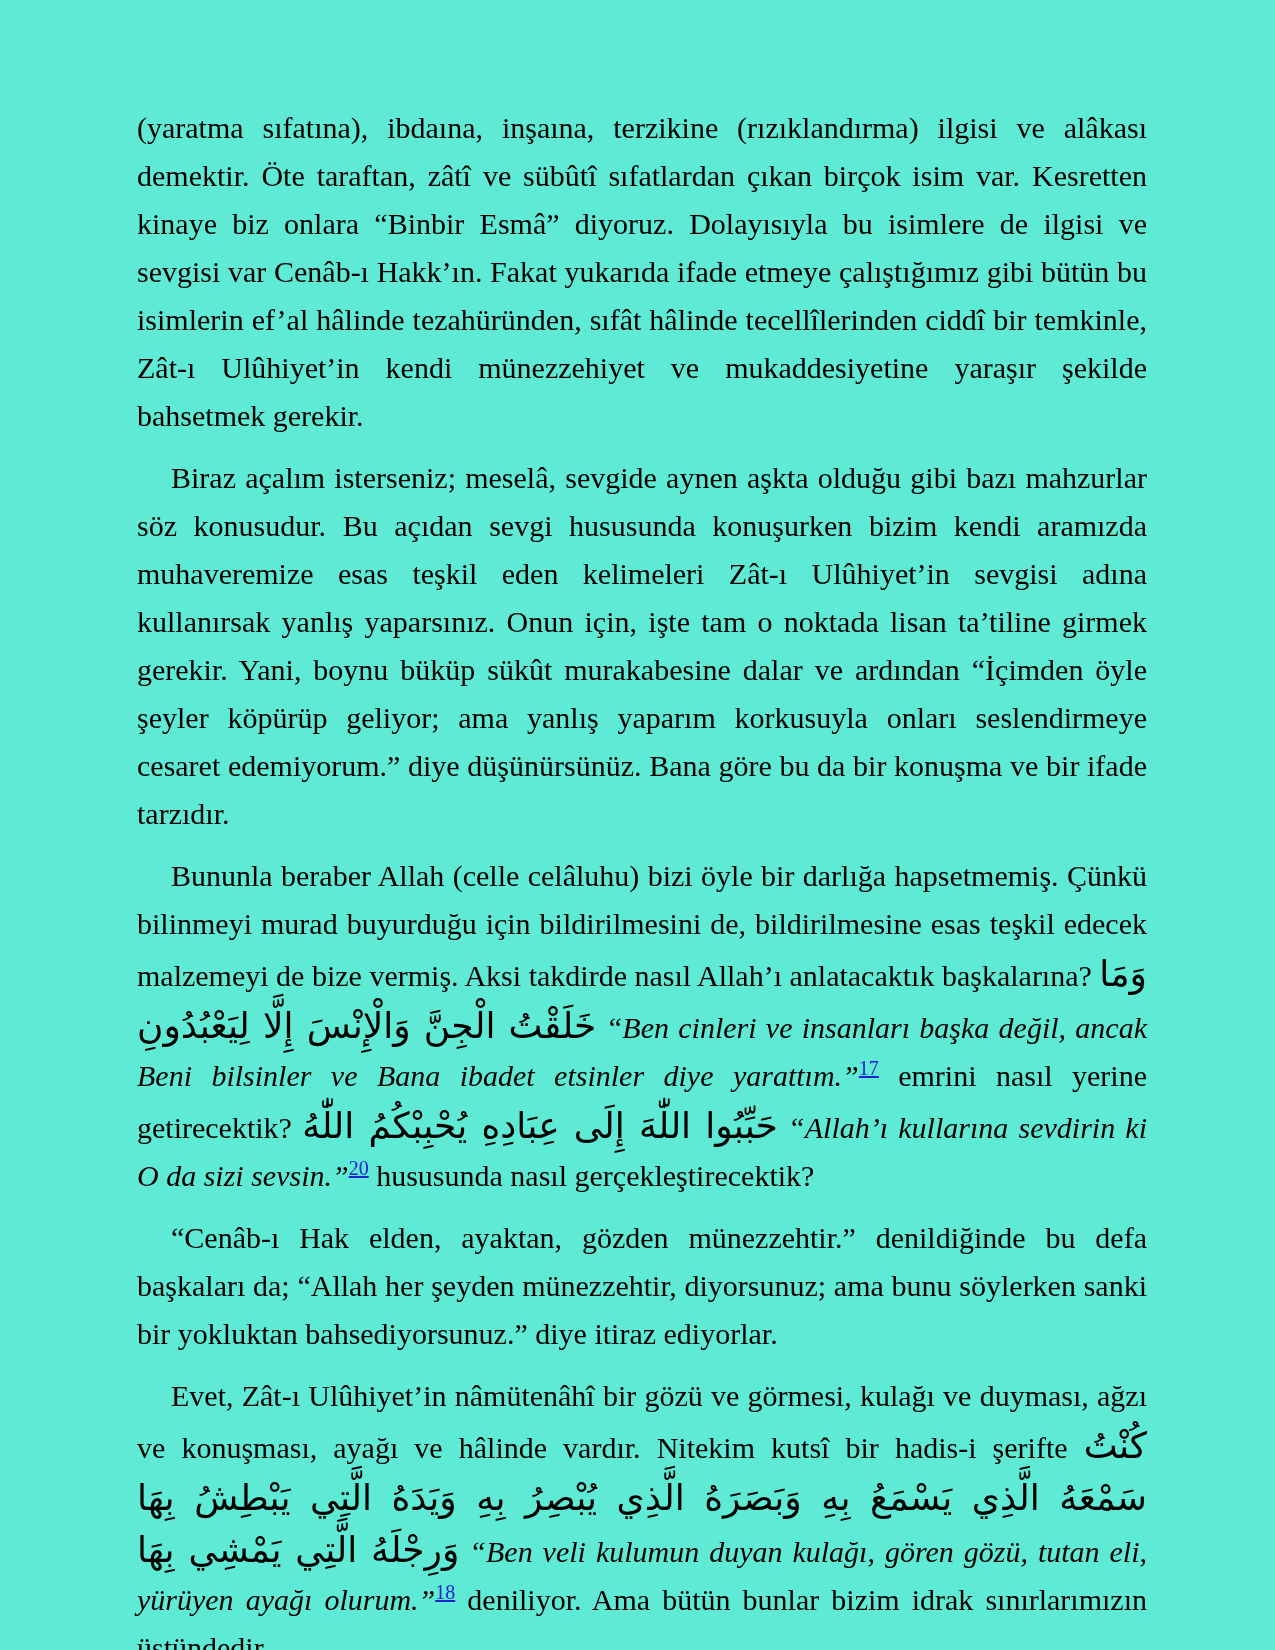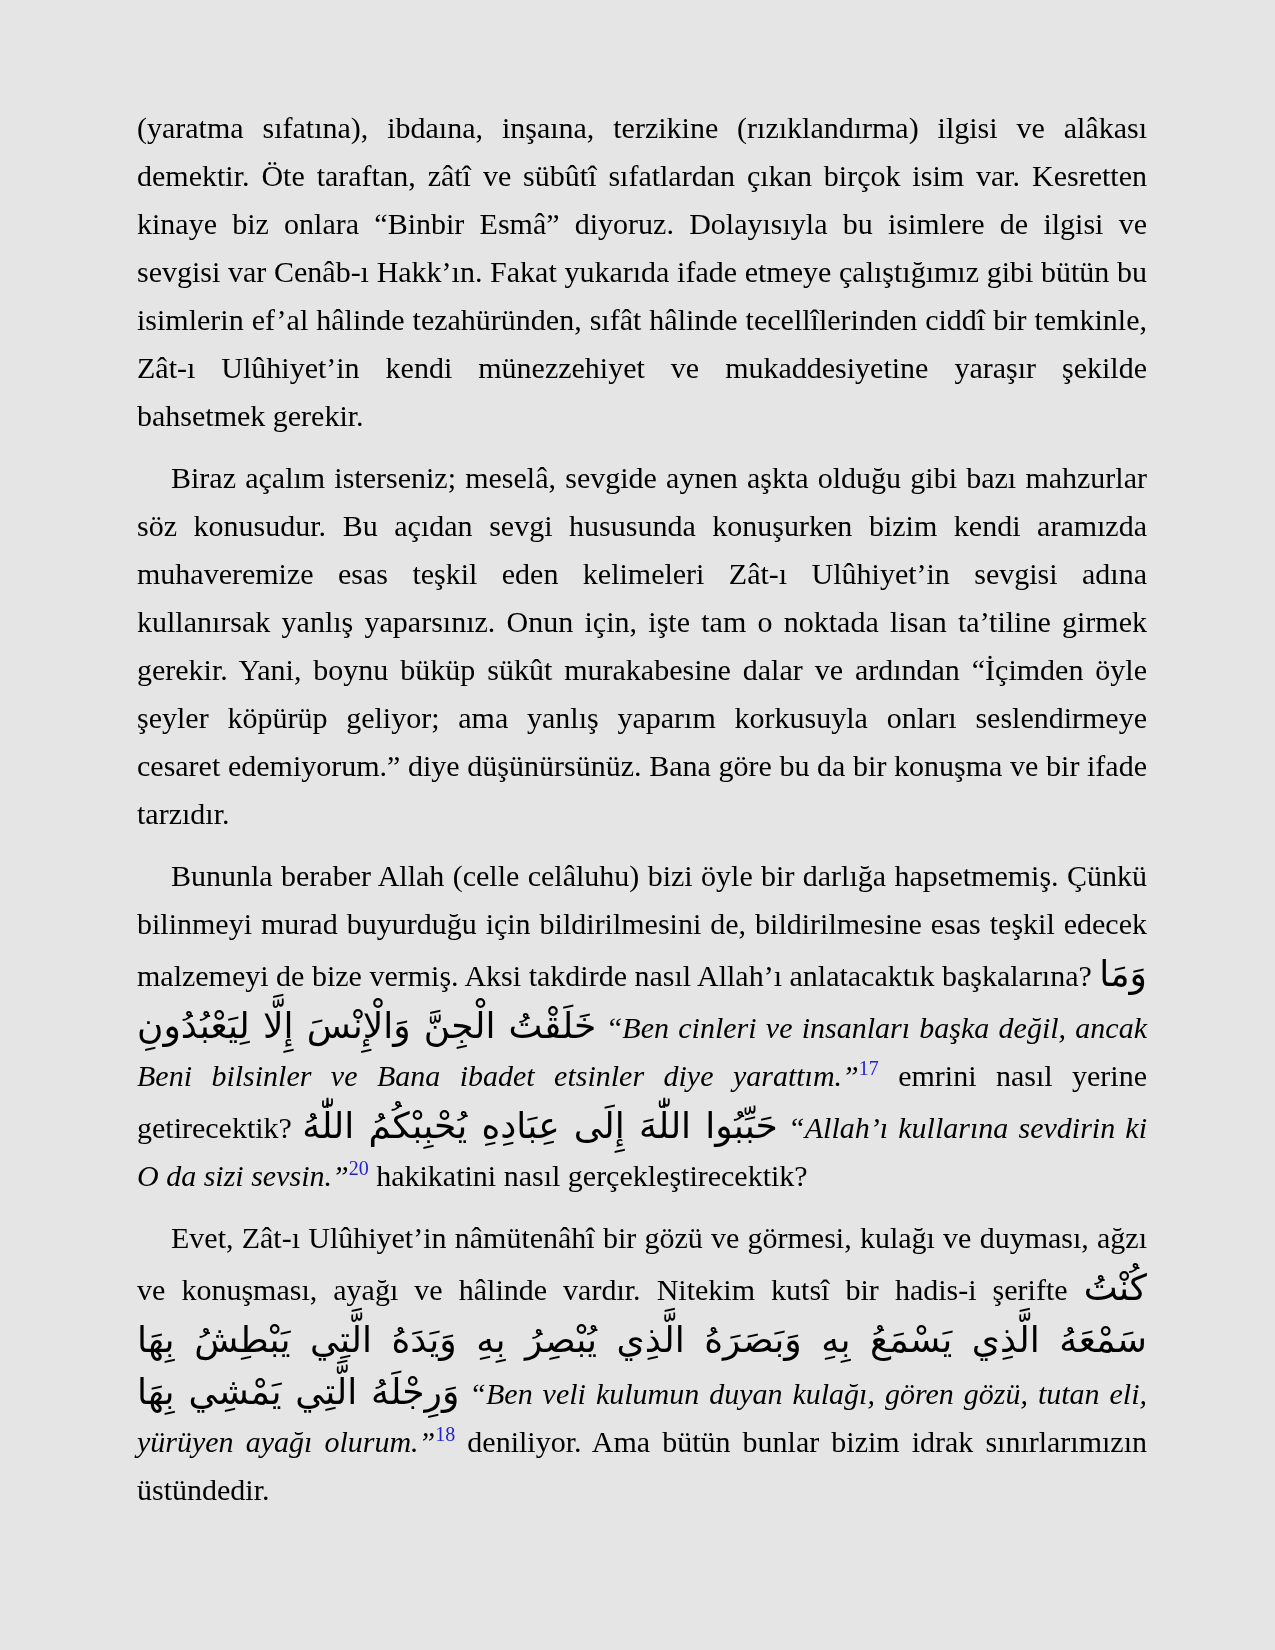--- a/index.html
+++ b/index.html
@@ -5,21 +5,21 @@
   html, body {
     margin: 0;
     padding: 0;
     background: #ffffff;
   }
   .page {
     position: relative;
     width: 1275px;
     height: 1650px;
     margin: 0 auto;
-    background: #e5e5e5;
+    background: #5eead4;
     box-sizing: border-box;
     padding: 104px 128px 0 137px;
     overflow: hidden;
     font-family: "Liberation Serif", "DejaVu Serif", serif;
     font-size: 30px;
     line-height: 48px;
     color: #000000;
     text-align: justify;
   }
   p.para {
@@ -34,20 +34,21 @@
     font-size: 36px;
     line-height: 52px;
     direction: rtl;
     unicode-bidi: embed;
   }
   .it {
     font-style: italic;
   }
   .fn {
     color: #2222cc;
+    text-decoration: underline;
     font-size: 20px;
     vertical-align: super;
     line-height: 0;
     cursor: pointer;
   }
 </style>
 </head>
 <body>
 
 <div class="page">
@@ -60,23 +61,26 @@
     <span>Biraz açalım isterseniz; meselâ, sevgide aynen aşkta olduğu gibi bazı mahzurlar söz konusudur. Bu açıdan sevgi hususunda konuşurken bizim kendi aramızda muhaveremize esas teşkil eden kelimeleri Zât-ı Ulûhiyet’in sevgisi adına kullanırsak yanlış yaparsınız. Onun için, işte tam o noktada lisan ta’tiline girmek gerekir. Yani, boynu büküp sükût murakabesine dalar ve ardından “İçimden öyle şeyler köpürüp geliyor; ama yanlış yaparım korkusuyla onları seslendirmeye cesaret edemiyorum.” diye düşünürsünüz. Bana göre bu da bir konuşma ve bir ifade tarzıdır.</span>
   </p>
 
   <p class="para">
     <span>Bununla beraber Allah (celle celâluhu) bizi öyle bir darlığa hapsetmemiş. Çünkü bilinmeyi murad buyurduğu için bildirilmesini de, bildirilmesine esas teşkil edecek malzemeyi de bize vermiş. Aksi takdirde nasıl Allah’ı anlatacaktık  başkalarına? </span>
     <span class="ar" dir="rtl">وَمَا خَلَقْتُ الْجِنَّ وَالْإِنْسَ إِلَّا لِيَعْبُدُونِ</span>
     <span class="it"> “Ben cinleri ve insanları başka değil, ancak Beni bilsinler ve Bana ibadet etsinler diye yarattım.”</span><a class="fn">17</a>
     <span> emrini nasıl yerine getirecektik? </span>
     <span class="ar" dir="rtl">حَبِّبُوا اللّٰهَ إِلَى عِبَادِهِ يُحْبِبْكُمُ اللّٰهُ</span>
     <span class="it"> “Allah’ı kullarına sevdirin ki O da sizi sevsin.”</span><a class="fn">20</a>
-    <span> hakikatini nasıl gerçekleştirecektik?</span>
+    <span> hususunda nasıl gerçekleştirecektik?</span>
   </p>
 
+  <p class="para">
+    <span>“Cenâb-ı Hak elden, ayaktan, gözden münezzehtir.” denildiğinde bu defa başkaları da; “Allah her şeyden münezzehtir, diyorsunuz; ama bunu söylerken sanki bir yokluktan bahsediyorsunuz.” diye itiraz ediyorlar.</span>
+  </p>
 
   <p class="para">
     <span>Evet, Zât-ı Ulûhiyet’in nâmütenâhî bir gözü ve görmesi, kulağı ve duyması, ağzı ve konuşması, ayağı ve hâlinde vardır. Nitekim kutsî bir hadis-i şerifte </span>
     <span class="ar" dir="rtl">كُنْتُ سَمْعَهُ الَّذِي يَسْمَعُ بِهِ وَبَصَرَهُ الَّذِي يُبْصِرُ بِهِ وَيَدَهُ الَّتِي يَبْطِشُ بِهَا وَرِجْلَهُ الَّتِي يَمْشِي بِهَا</span>
     <span class="it"> “Ben veli kulumun duyan kulağı, gören gözü, tutan eli, yürüyen ayağı olurum.”</span><a class="fn">18</a>
     <span> deniliyor. Ama bütün bunlar bizim idrak sınırlarımızın üstündedir.</span>
   </p>
 
 </div>
 

